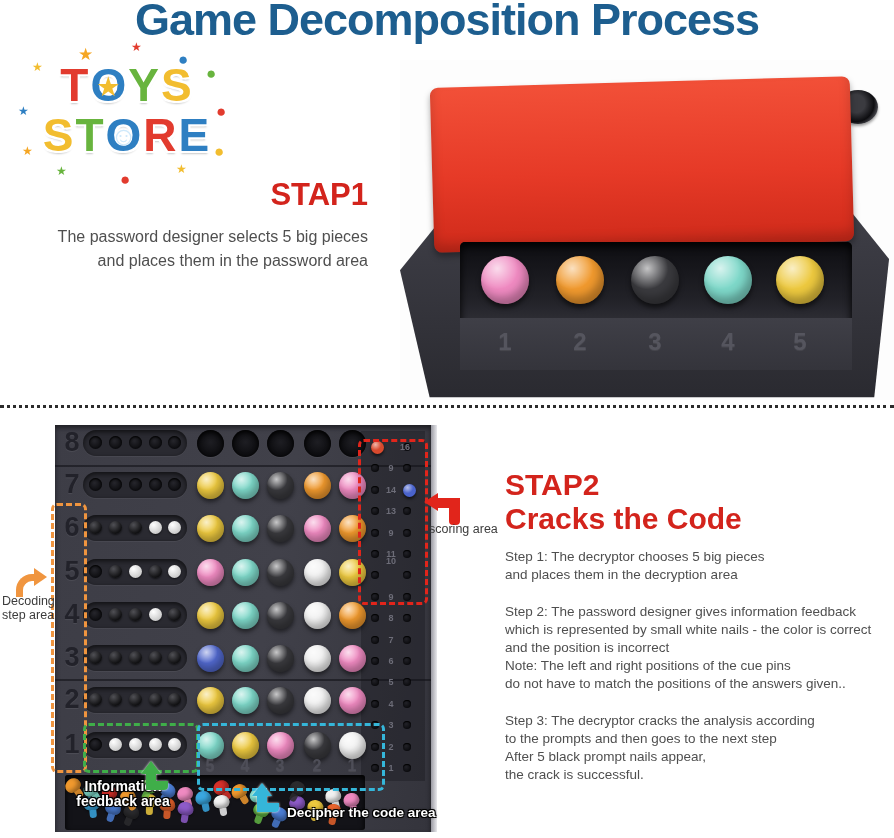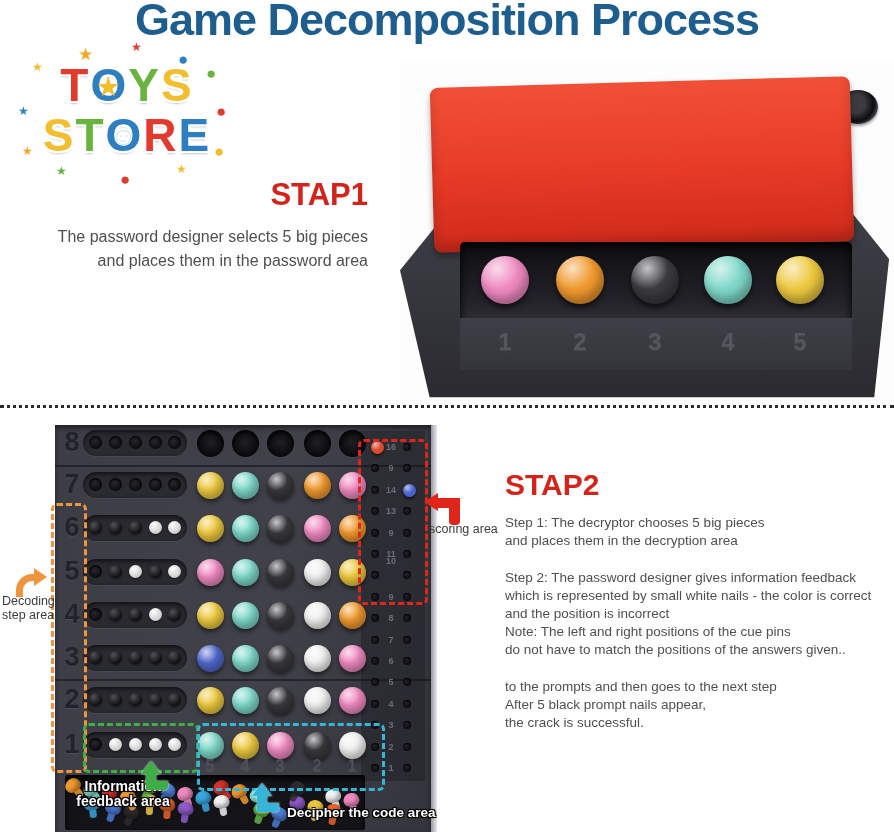--- a/index.html
+++ b/index.html
@@ -387,21 +387,21 @@
       </div>
       <div class="ball" style="left: 284px; top: 307px; background-color: rgb(241, 241, 241);">
         <div class="hl"></div>
       </div>
     </div>
   <div id="scoring">
       <span class="speg" style="left: 316px; top: 16px; background-color: rgb(216, 74, 46);">
         <span class="hl"></span>
       </span>
       <span class="shole" style="left: 348px; top: 18px;"></span>
-      <span class="snum" style="left: 325px; top: 17px;">16</span>
+      <span class="snum" style="left: 325px; top: 17px; padding-left: 14px;">16</span>
       <span class="shole" style="left: 316px; top: 39.4px;"></span>
       <span class="shole" style="left: 348px; top: 39.4px;"></span>
       <span class="snum" style="left: 325px; top: 38.4px;">9</span>
       <span class="shole" style="left: 316px; top: 60.8px;"></span>
       <span class="speg" style="left: 348px; top: 58.8px; background-color: rgb(74, 99, 204);">
         <span class="hl"></span>
       </span>
       <span class="snum" style="left: 325px; top: 59.8px;">14</span>
       <span class="shole" style="left: 316px; top: 82.2px;"></span>
       <span class="shole" style="left: 348px; top: 82.2px;"></span>
@@ -590,31 +590,33 @@
 </div>
 
 <div class="side-label lbl-scoring">scoring area</div>
 <div class="side-label lbl-decoding">
   <div>Decoding</div>
   <div>step area</div>
 </div>
 
 <div class="stap2">
   <div class="stap-h1">STAP2</div>
+  <div class="stap-h1">Cracks the Code</div>
   <div id="steps">
       <div class="step-para">
         <div class="step-line">Step 1: The decryptor chooses 5 big pieces</div>
         <div class="step-line">and places them in the decryption area</div>
       </div>
       <div class="step-para">
         <div class="step-line">Step 2: The password designer gives information feedback</div>
         <div class="step-line">which is represented by small white nails - the color is correct</div>
         <div class="step-line">and the position is incorrect</div>
         <div class="step-line">Note: The left and right positions of the cue pins</div>
         <div class="step-line">do not have to match the positions of the answers given..</div>
       </div>
       <div class="step-para">
+        <div class="step-line">Step 3: The decryptor cracks the analysis according</div>
         <div class="step-line">to the prompts and then goes to the next step</div>
         <div class="step-line">After 5 black prompt nails appear,</div>
         <div class="step-line">the crack is successful.</div>
       </div>
     </div>
 </div>
 
 </body></html>

